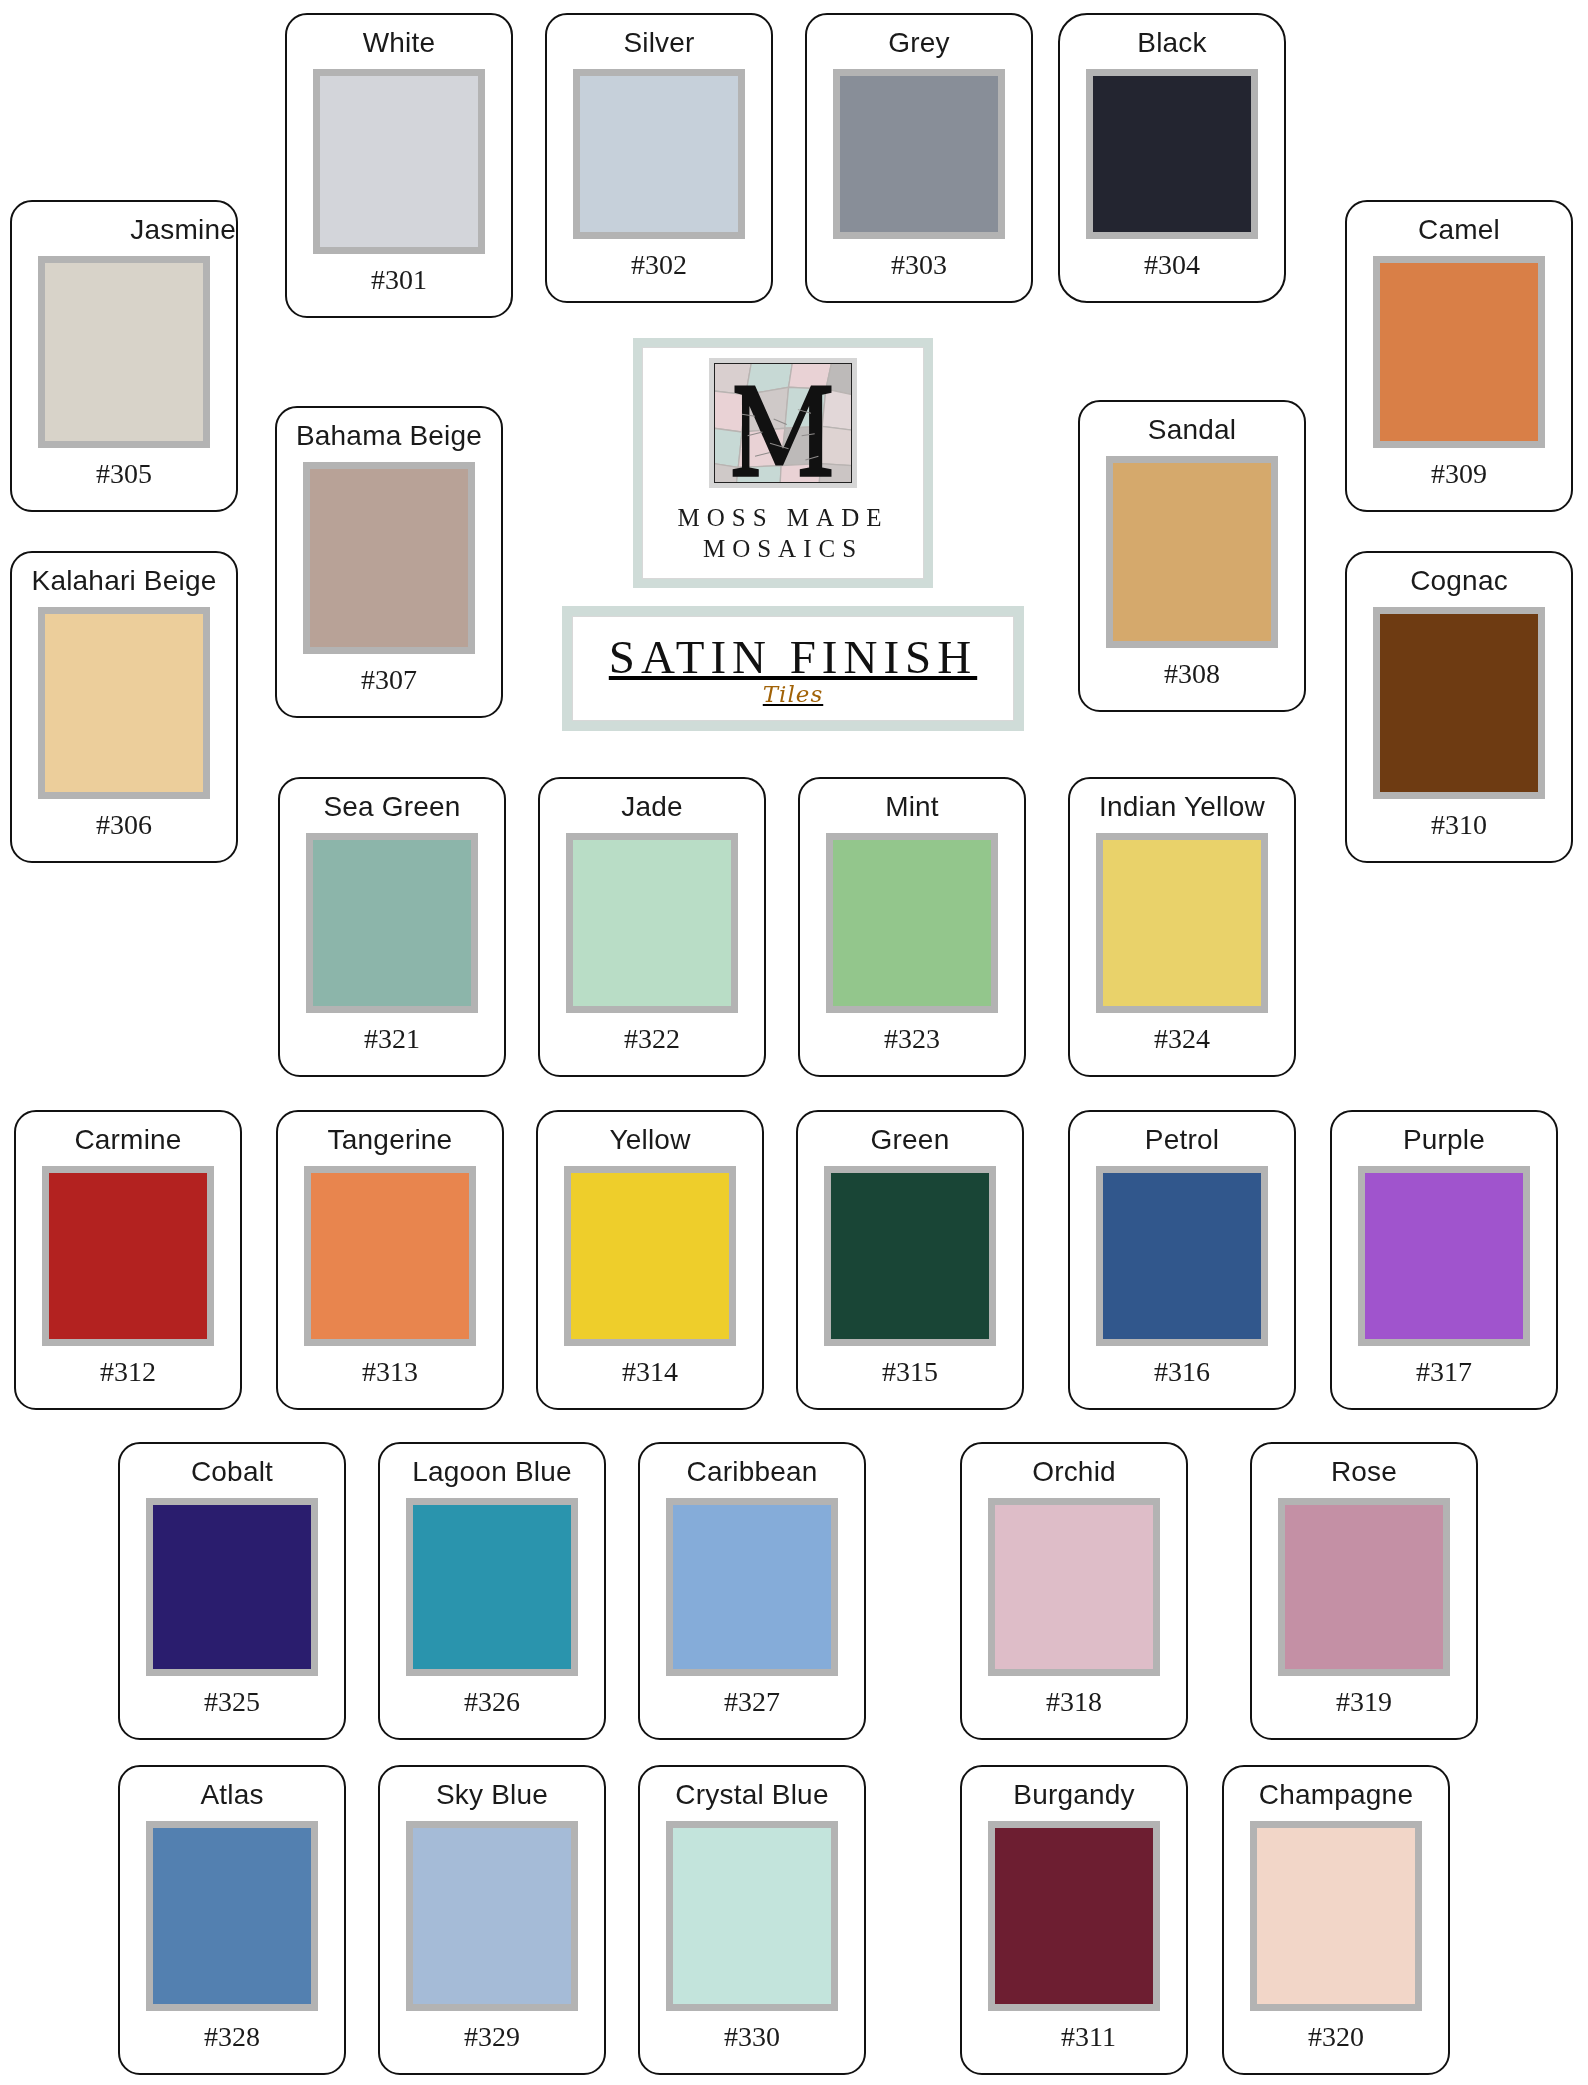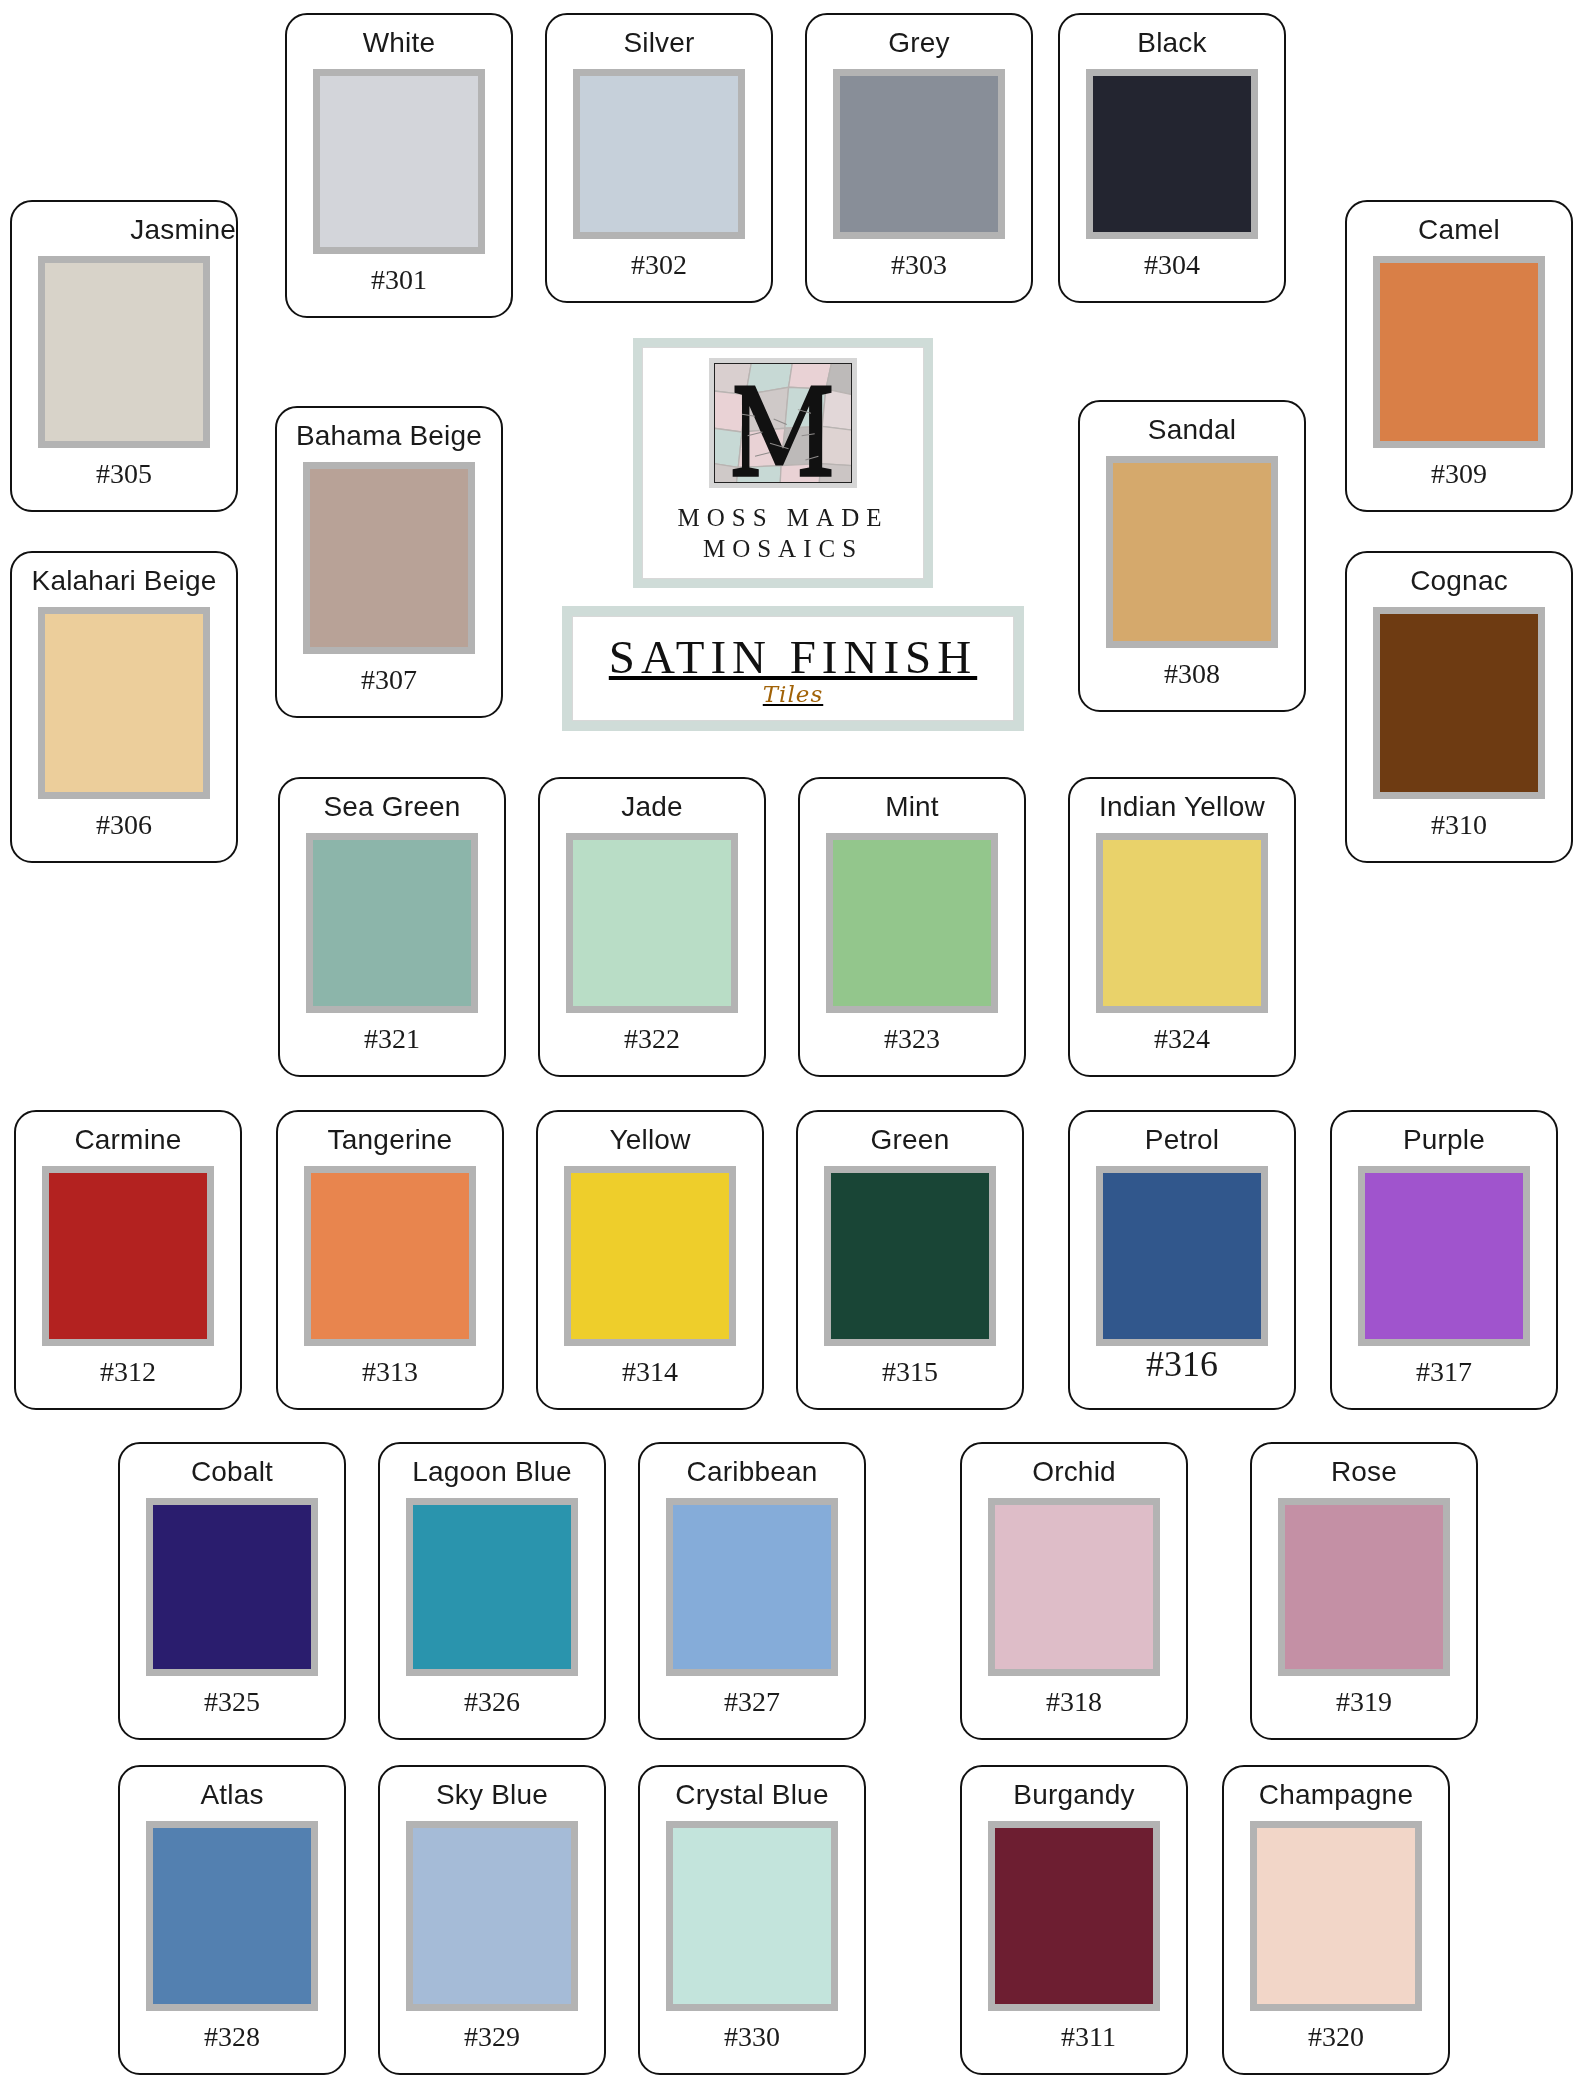--- a/index.html
+++ b/index.html
@@ -150,21 +150,21 @@
       <div class="card" style="left: 545px; top: 13px; width: 228px; height: 290px; border-color: rgb(17, 17, 17);">
         <div class="card-name" style="font-size: 28px; padding-top: 14px; padding-bottom: 12px;">Silver</div>
         <div class="card-chip" style="border-color: rgb(179, 179, 179); background: rgb(198, 208, 218); width: 172px; height: 170px;"></div>
         <div class="card-code" style="font-size: 28px; padding-top: 12px;">#302</div>
       </div>
       <div class="card" style="left: 805px; top: 13px; width: 228px; height: 290px; border-color: rgb(17, 17, 17);">
         <div class="card-name" style="font-size: 28px; padding-top: 14px; padding-bottom: 12px;">Grey</div>
         <div class="card-chip" style="border-color: rgb(179, 179, 179); background: rgb(136, 142, 152); width: 172px; height: 170px;"></div>
         <div class="card-code" style="font-size: 28px; padding-top: 12px;">#303</div>
       </div>
-      <div class="card" style="left: 1058px; top: 13px; width: 228px; height: 290px; border-color: rgb(17, 17, 17);">
+      <div class="card" style="left: 1058px; top: 13px; width: 228px; height: 290px; border-color: rgb(17, 17, 17); border-radius: 29px;">
         <div class="card-name" style="font-size: 28px; padding-top: 14px; padding-bottom: 12px;">Black</div>
         <div class="card-chip" style="border-color: rgb(179, 179, 179); background: rgb(35, 37, 48); width: 172px; height: 170px;"></div>
         <div class="card-code" style="font-size: 28px; padding-top: 12px;">#304</div>
       </div>
       <div class="card" style="left: 10px; top: 200px; width: 228px; height: 312px; border-color: rgb(17, 17, 17);">
         <div class="card-name" style="font-size: 28px; padding-top: 14px; padding-bottom: 12px; text-align: right;">Jasmine</div>
         <div class="card-chip" style="border-color: rgb(179, 179, 179); background: rgb(216, 211, 201); width: 172px; height: 192px;"></div>
         <div class="card-code" style="font-size: 28px; padding-top: 12px;">#305</div>
       </div>
       <div class="card" style="left: 10px; top: 551px; width: 228px; height: 312px; border-color: rgb(17, 17, 17);">
@@ -228,21 +228,21 @@
         <div class="card-code" style="font-size: 28px; padding-top: 12px;">#314</div>
       </div>
       <div class="card" style="left: 796px; top: 1110px; width: 228px; height: 300px; border-color: rgb(17, 17, 17);">
         <div class="card-name" style="font-size: 28px; padding-top: 14px; padding-bottom: 12px;">Green</div>
         <div class="card-chip" style="border-color: rgb(179, 179, 179); background: rgb(25, 69, 54); width: 172px; height: 180px;"></div>
         <div class="card-code" style="font-size: 28px; padding-top: 12px;">#315</div>
       </div>
       <div class="card" style="left: 1068px; top: 1110px; width: 228px; height: 300px; border-color: rgb(17, 17, 17);">
         <div class="card-name" style="font-size: 28px; padding-top: 14px; padding-bottom: 12px;">Petrol</div>
         <div class="card-chip" style="border-color: rgb(179, 179, 179); background: rgb(49, 87, 140); width: 172px; height: 180px;"></div>
-        <div class="card-code" style="font-size: 36px; padding-top: 0;">#316</div>
+        <div class="card-code" style="font-size: 28px; padding-top: 12px;">#316</div>
       </div>
       <div class="card" style="left: 1330px; top: 1110px; width: 228px; height: 300px; border-color: rgb(17, 17, 17);">
         <div class="card-name" style="font-size: 28px; padding-top: 14px; padding-bottom: 12px;">Purple</div>
         <div class="card-chip" style="border-color: rgb(179, 179, 179); background: rgb(160, 84, 205); width: 172px; height: 180px;"></div>
         <div class="card-code" style="font-size: 28px; padding-top: 12px;">#317</div>
       </div>
       <div class="card" style="left: 118px; top: 1442px; width: 228px; height: 298px; border-color: rgb(17, 17, 17);">
         <div class="card-name" style="font-size: 28px; padding-top: 14px; padding-bottom: 12px;">Cobalt</div>
         <div class="card-chip" style="border-color: rgb(179, 179, 179); background: rgb(42, 29, 110); width: 172px; height: 178px;"></div>
         <div class="card-code" style="font-size: 28px; padding-top: 12px;">#325</div>

